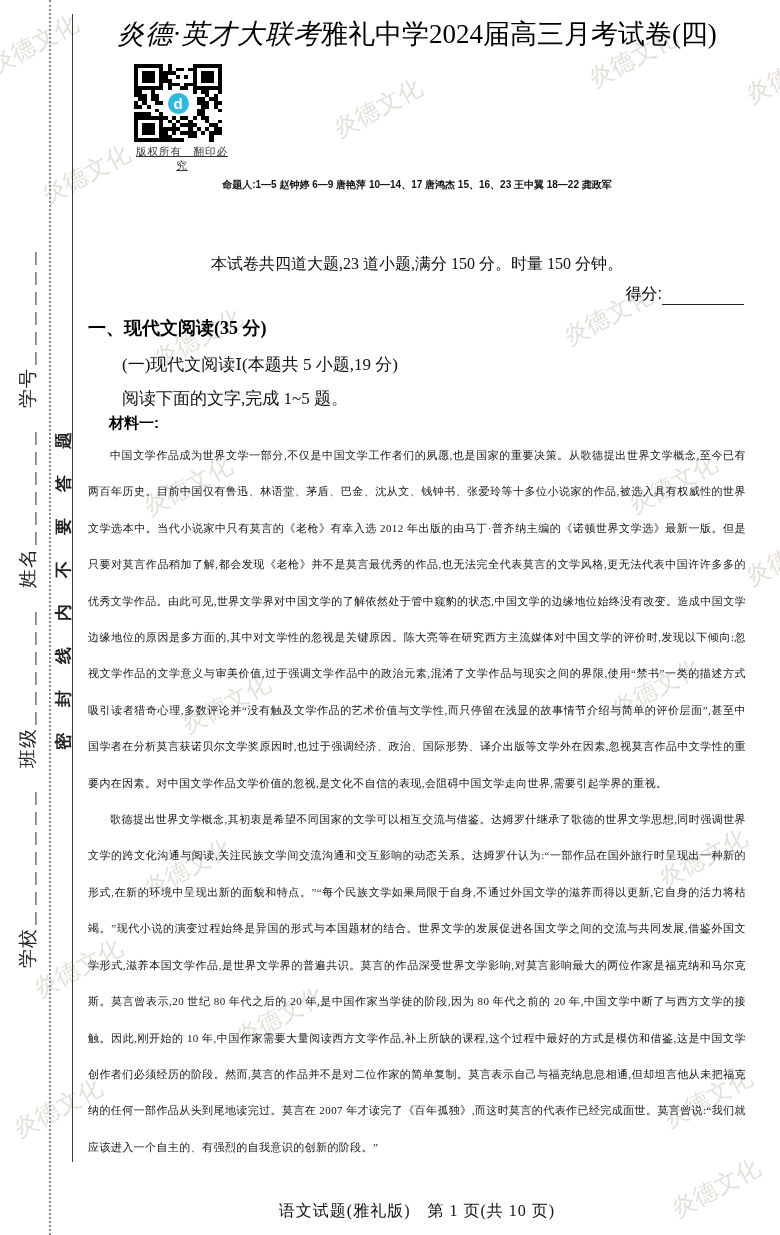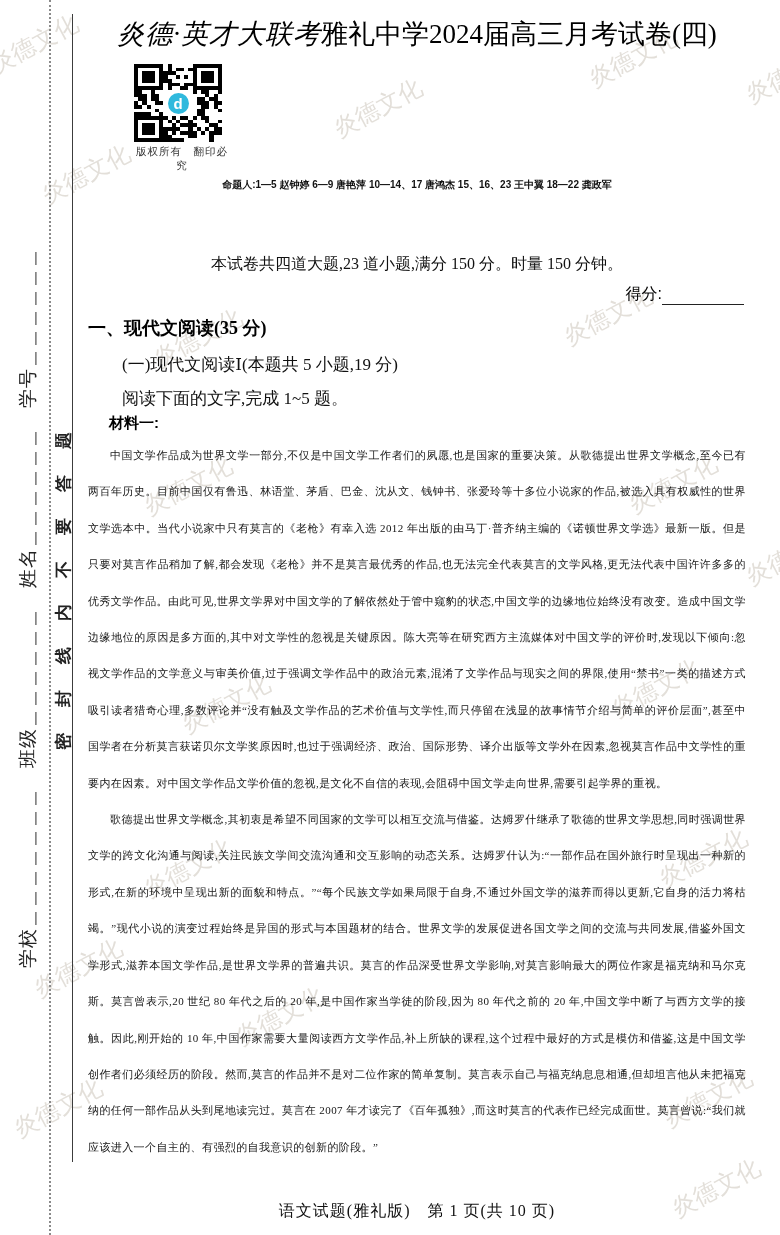--- a/index.html
+++ b/index.html
@@ -60,21 +60,21 @@
     background:#ffffff;border-radius:5px;
     display:flex;align-items:center;justify-content:center;
   }
   .qr-logo-circle{
     width:21px;height:21px;border-radius:50%;background:#2fb9dd;
     color:#fff;font-family:"Liberation Sans",sans-serif;
     font-weight:bold;font-size:15px;line-height:21px;text-align:center;
   }
   .qr-caption{
     margin-top:3px;font-size:10.5px;color:#333;
-    font-family:"Liberation Sans","DejaVu Sans",sans-serif;letter-spacing:1px;
+    font-family:"Liberation Sans","DejaVu Sans",sans-serif;letter-spacing:1px;text-decoration:underline;
   }
   .subject-title{
     position:absolute;top:84px;left:0;width:100%;
     text-align:center;font-size:37px;font-weight:bold;color:#000;
     font-family:"Liberation Sans","DejaVu Sans",sans-serif;
   }
   .setters-line,.reviewers-line{
     position:absolute;left:0;width:100%;text-align:center;
     font-family:"Liberation Sans","DejaVu Sans",sans-serif;
     font-weight:bold;font-size:10px;color:#111;

